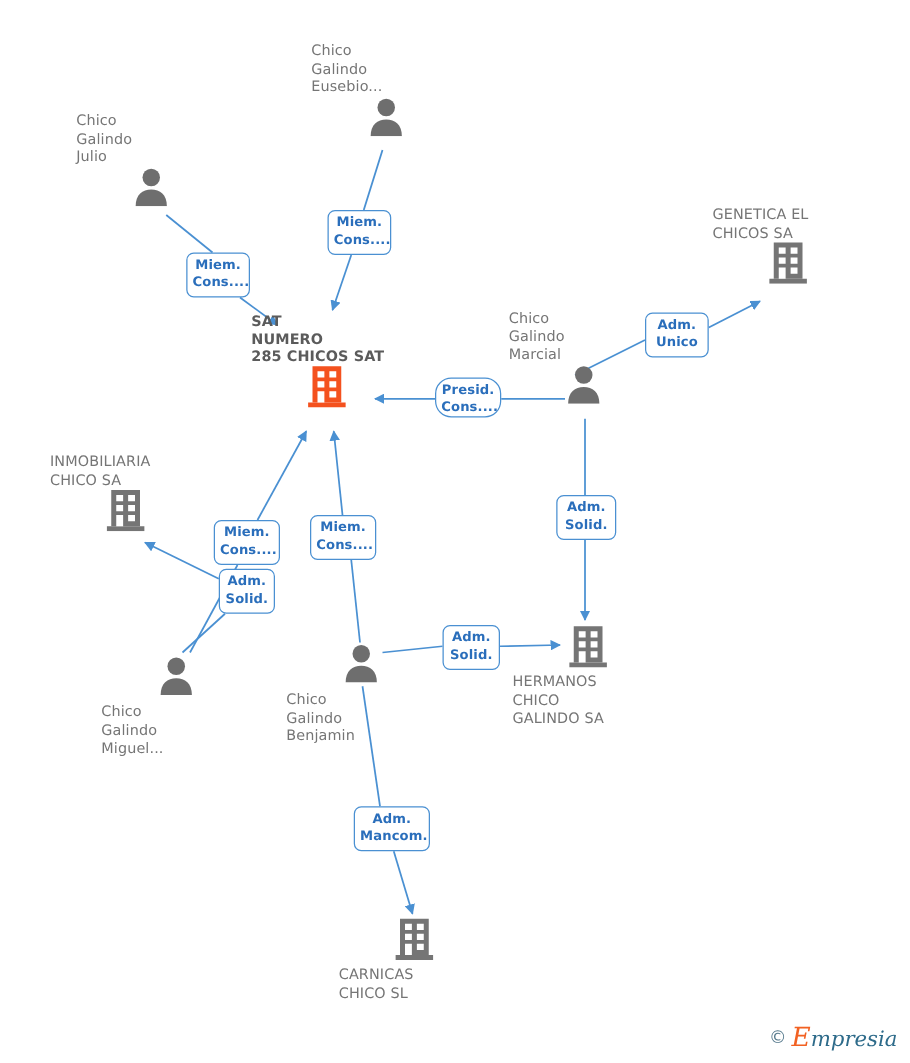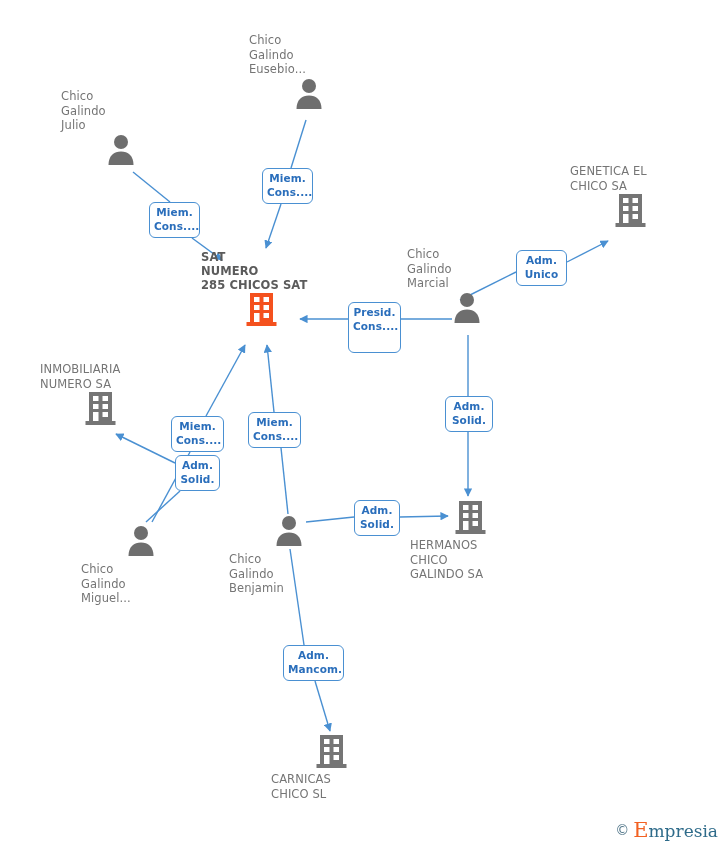--- a/index.html
+++ b/index.html
@@ -72,20 +72,21 @@
     gap: 4px;
     font-size: 16px;
     color: #2e6b8a;
   }
   .watermark .circ {
     font-size: 14px;
     color: #55798c;
   }
   .watermark .brand {
     font-family: "DejaVu Serif", "Liberation Serif", serif;
+    font-style: italic;
     font-size: 17px;
     color: #2e6b8a;
   }
   .watermark .brand .cap {
     color: #f26122;
     font-size: 21px;
   }
 </style>
 </head>
 <body>
@@ -169,21 +170,21 @@
         <rect x="8" y="13" width="5.5" height="5" fill="#ffffff"></rect>
         <rect x="17.5" y="13" width="5.5" height="5" fill="#ffffff"></rect>
         <rect x="8" y="21" width="5.5" height="9" fill="#ffffff"></rect>
         <rect x="17.5" y="21" width="5.5" height="5" fill="#ffffff"></rect>
       </svg>
     </div>
   </div>
 
   <div class="node" style="left:630px; top:164px;">
     <div class="node-label">GENETICA EL
-CHICO SA</div>
+CHICOS SA</div>
     <div class="node-icon">
       <svg width="31" height="34" viewBox="0 0 31 34" aria-hidden="true">
         <rect x="4" y="1" width="23" height="29" fill="#757575"></rect>
         <rect x="0.5" y="30" width="30" height="4" fill="#757575"></rect>
         <rect x="8" y="5" width="5.5" height="5" fill="#ffffff"></rect>
         <rect x="17.5" y="5" width="5.5" height="5" fill="#ffffff"></rect>
         <rect x="8" y="13" width="5.5" height="5" fill="#ffffff"></rect>
         <rect x="17.5" y="13" width="5.5" height="5" fill="#ffffff"></rect>
         <rect x="8" y="21" width="5.5" height="9" fill="#ffffff"></rect>
         <rect x="17.5" y="21" width="5.5" height="5" fill="#ffffff"></rect>
@@ -198,21 +199,21 @@
     <div class="node-icon">
       <svg width="28" height="32" viewBox="0 0 28 32" aria-hidden="true">
         <circle cx="14" cy="9" r="7" fill="#6e6e6e"></circle>
         <path d="M1.5 32 C1.5 22.5 7 18.5 14 18.5 C21 18.5 26.5 22.5 26.5 32 Z" fill="#6e6e6e"></path>
       </svg>
     </div>
   </div>
 
   <div class="node" style="left:100px; top:362px;">
     <div class="node-label">INMOBILIARIA
-NUMERO SA</div>
+CHICO SA</div>
     <div class="node-icon">
       <svg width="31" height="34" viewBox="0 0 31 34" aria-hidden="true">
         <rect x="4" y="1" width="23" height="29" fill="#757575"></rect>
         <rect x="0.5" y="30" width="30" height="4" fill="#757575"></rect>
         <rect x="8" y="5" width="5.5" height="5" fill="#ffffff"></rect>
         <rect x="17.5" y="5" width="5.5" height="5" fill="#ffffff"></rect>
         <rect x="8" y="13" width="5.5" height="5" fill="#ffffff"></rect>
         <rect x="17.5" y="13" width="5.5" height="5" fill="#ffffff"></rect>
         <rect x="8" y="21" width="5.5" height="9" fill="#ffffff"></rect>
         <rect x="17.5" y="21" width="5.5" height="5" fill="#ffffff"></rect>
@@ -276,21 +277,21 @@
       </svg>
     </div>
     <div class="node-label">CARNICAS
 CHICO SL</div>
   </div>
 
   <div class="edge-label" style="left:262px; top:168px; width:51px; height:36px;">Miem.
 Cons....</div>
   <div class="edge-label" style="left:149px; top:202px; width:51px; height:36px;">Miem.
 Cons....</div>
-  <div class="edge-label" style="left:348px; top:302px; width:53px; height:51px;">Presid.
+  <div class="edge-label" style="left:348px; top:302px; width:53px; height:32px;border-radius:13px;">Presid.
 Cons....</div>
   <div class="edge-label" style="left:516px; top:250px; width:51px; height:36px;">Adm.
 Unico</div>
   <div class="edge-label" style="left:445px; top:396px; width:48px; height:36px;">Adm.
 Solid.</div>
   <div class="edge-label" style="left:171px; top:416px; width:53px; height:36px;">Miem.
 Cons....</div>
   <div class="edge-label" style="left:175px; top:455px; width:45px; height:36px;">Adm.
 Solid.</div>
   <div class="edge-label" style="left:248px; top:412px; width:53px; height:36px;">Miem.

